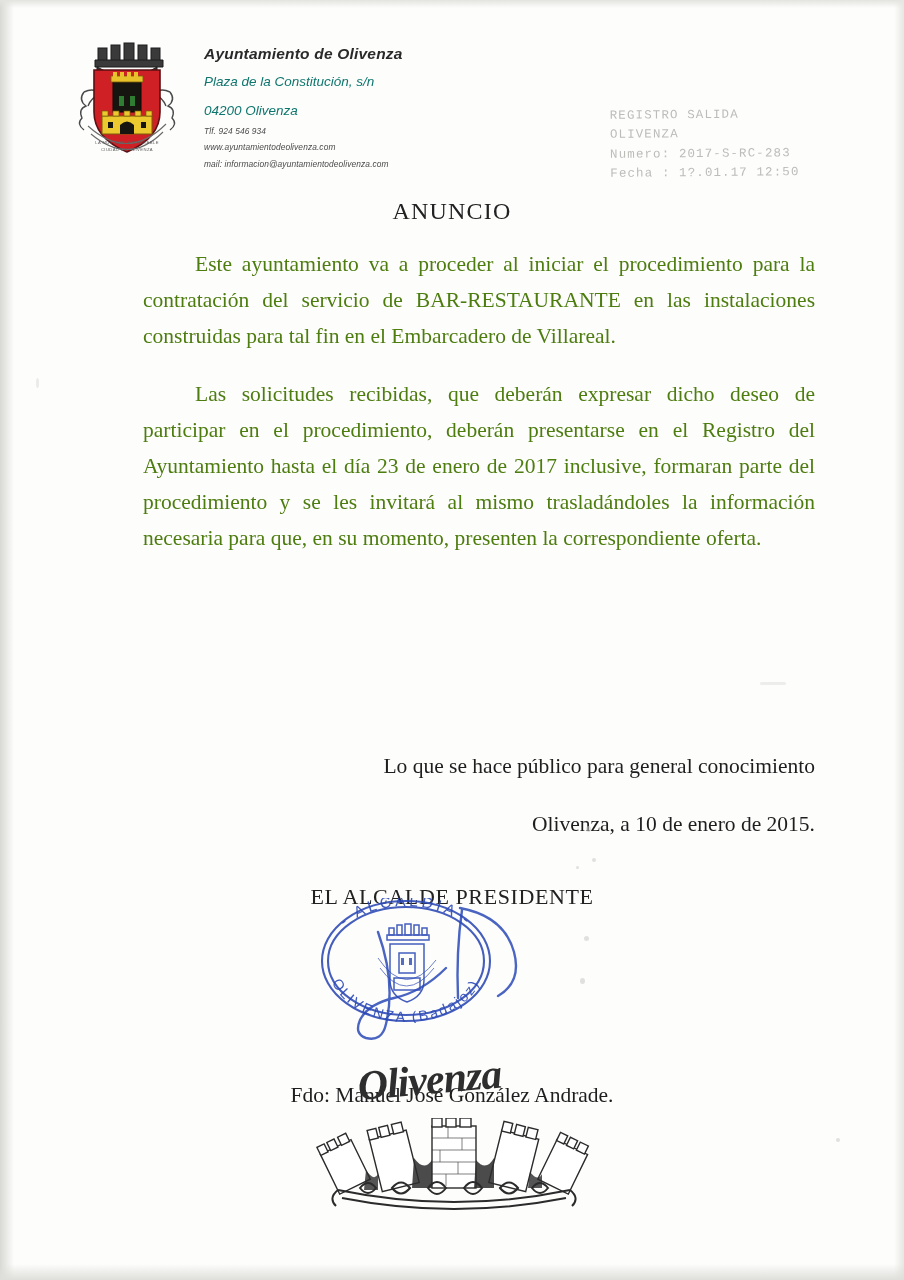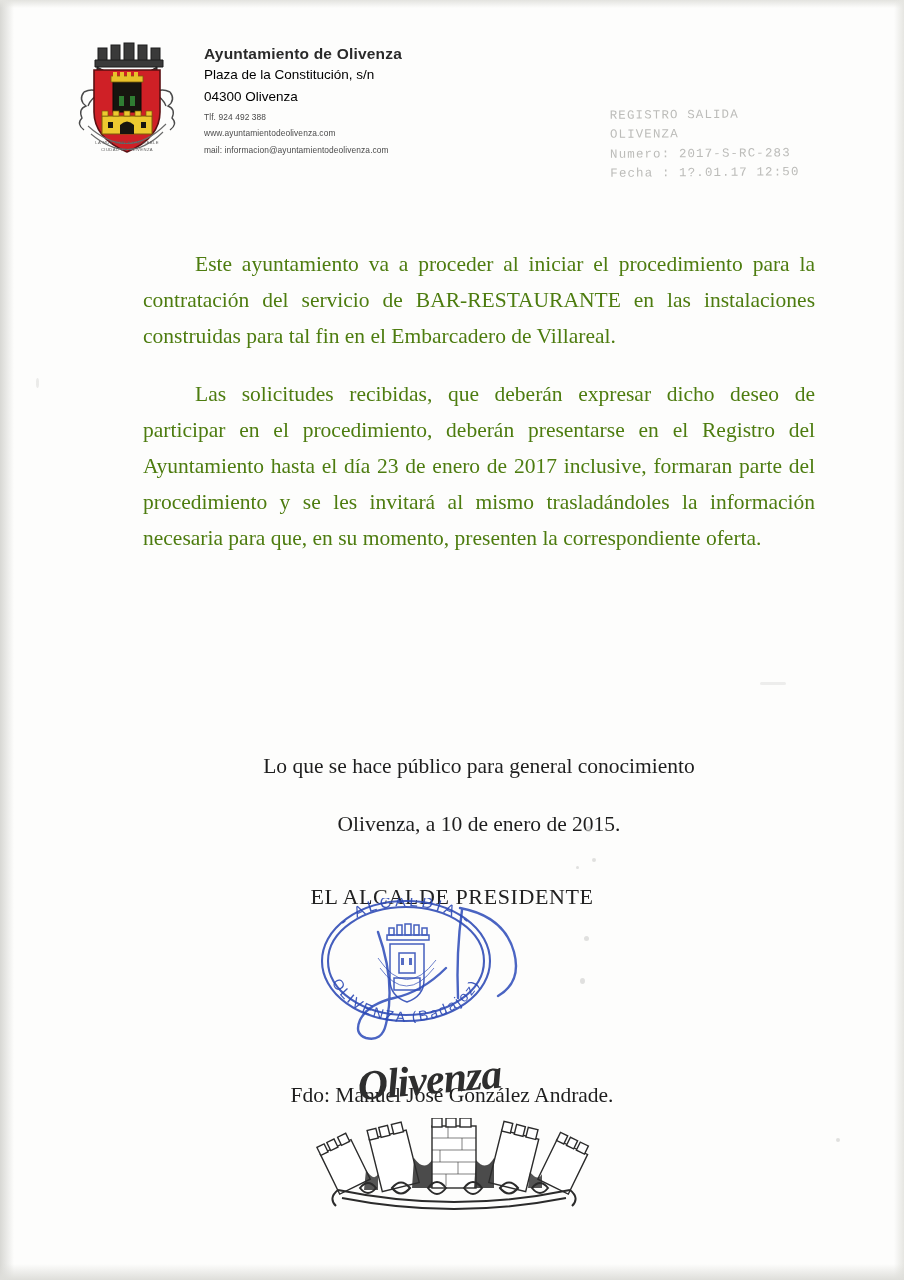--- a/index.html
+++ b/index.html
@@ -22,23 +22,23 @@
   .scan-edge-top{position:absolute;left:0;top:0;height:8px;width:100%;
     background:linear-gradient(to bottom,#e3e3df,rgba(255,255,255,0));}
   .scan-edge-bottom{position:absolute;left:0;bottom:0;height:16px;width:100%;
     background:linear-gradient(to top,#dedeDA,rgba(255,255,255,0));}
   .scan-edge-right{position:absolute;right:0;top:0;width:10px;height:100%;
     background:linear-gradient(to left,#e6e6e2,rgba(255,255,255,0));}
 
   
   .letterhead{position:absolute;left:68px;top:34px;display:flex;align-items:flex-start;}
   .crest{width:118px;height:126px;flex:0 0 118px;}
-  .org-block{margin-left:18px;padding-top:10px;font-family:"Liberation Sans", sans-serif;color:#2a2a2a;}
+  .org-block{margin-left:18px;padding-top:10px;font-family:"Liberation Sans", sans-serif;color:#2a2a2a;font-style:italic;}
   .org-name{font-size:15.5px;font-weight:bold;letter-spacing:.2px;line-height:1.25;}
-  .org-addr{font-size:13.5px;line-height:1.45;font-weight:400;color:#000000;margin-top:2px;}
+  .org-addr{font-size:13.5px;line-height:1.45;font-weight:400;color:#0f766e;margin-top:9px;}
   .org-contact{font-size:8.4px;line-height:1.5;color:#4a4a4a;margin-top:4px;letter-spacing:.1px;}
 
   
   .registry{
     position:absolute;left:610px;top:106px;
     font-family:"Liberation Mono", monospace;
     font-size:12.5px;line-height:1.55;
     color:#b9b9b6;letter-spacing:1.1px;
     opacity:.95; transform:rotate(-0.5deg);
   }
@@ -53,21 +53,21 @@
     position:absolute;left:143px;top:246px;width:672px;
     font-size:21.5px;line-height:36px;text-align:justify;
     color:#4d7c0f;
   }
   .body-text p{margin:0 0 22px 0;text-indent:52px;}
   .body-text p:last-child{margin-bottom:0;}
   .closing{
     position:absolute;left:143px;top:748px;width:672px;
     font-size:21.5px;line-height:36px;color:#1e1e1e;
   }
-  .closing div{text-align:center;}
+  .closing div{text-align:right;}
   .closing .date-line{margin-top:22px;}
 
   .sign-title{
     position:absolute;left:0;top:884px;width:904px;text-align:center;
     font-size:22px;letter-spacing:.6px;color:#222;
   }
   .sign-name{
     position:absolute;left:0;top:1083px;width:904px;text-align:center;
     font-size:21.5px;color:#1e1e1e;
   }
@@ -146,34 +146,35 @@
           <path d="M23 100 q38 32 72 -2"></path>
         </g>
         <text x="59" y="110" font-family="Liberation Sans, sans-serif" font-size="4.2" fill="#5d5d5d" text-anchor="middle" letter-spacing=".4">LA MUY NOBLE Y NOTABLE</text>
         <text x="59" y="117" font-family="Liberation Sans, sans-serif" font-size="4.2" fill="#5d5d5d" text-anchor="middle" letter-spacing=".4">CIUDAD DE OLIVENZA</text>
       </svg>
     </div>
 
     <div class="org-block">
       <div class="org-name">Ayuntamiento de Olivenza</div>
       <div class="org-addr">Plaza de la Constitución, s/n</div>
-      <div class="org-addr">04300 Olivenza</div>
-      <div class="org-contact">Tlf. 924 492 388</div>
+      <div class="org-addr">04200 Olivenza</div>
+      <div class="org-contact">Tlf. 924 546 934</div>
       <div class="org-contact">www.ayuntamientodeolivenza.com</div>
       <div class="org-contact">mail: informacion@ayuntamientodeolivenza.com</div>
     </div>
   </div>
 
   <div class="registry">
     <div>REGISTRO SALIDA</div>
     <div>OLIVENZA</div>
     <div>Numero: 2017-S-RC-283</div>
     <div>Fecha : 1?.01.17 12:50</div>
   </div>
 
+  <div class="doc-title">ANUNCIO</div>
 
   <div class="body-text">
     <p>Este ayuntamiento va a proceder al iniciar el procedimiento para la contratación del servicio de BAR-RESTAURANTE en las instalaciones construidas para tal fin en el Embarcadero de Villareal.</p>
     <p>Las solicitudes recibidas, que deberán expresar dicho deseo de participar en el procedimiento, deberán presentarse en el Registro del Ayuntamiento hasta el día 23 de enero de 2017 inclusive, formaran parte del procedimiento y se les invitará al mismo trasladándoles la información necesaria para que, en su momento, presenten la correspondiente oferta.</p>
   </div>
 
   <div class="closing">
     <div>Lo que se hace público para general conocimiento</div>
     <div class="date-line">Olivenza, a 10 de enero de 2015.</div>
   </div>

